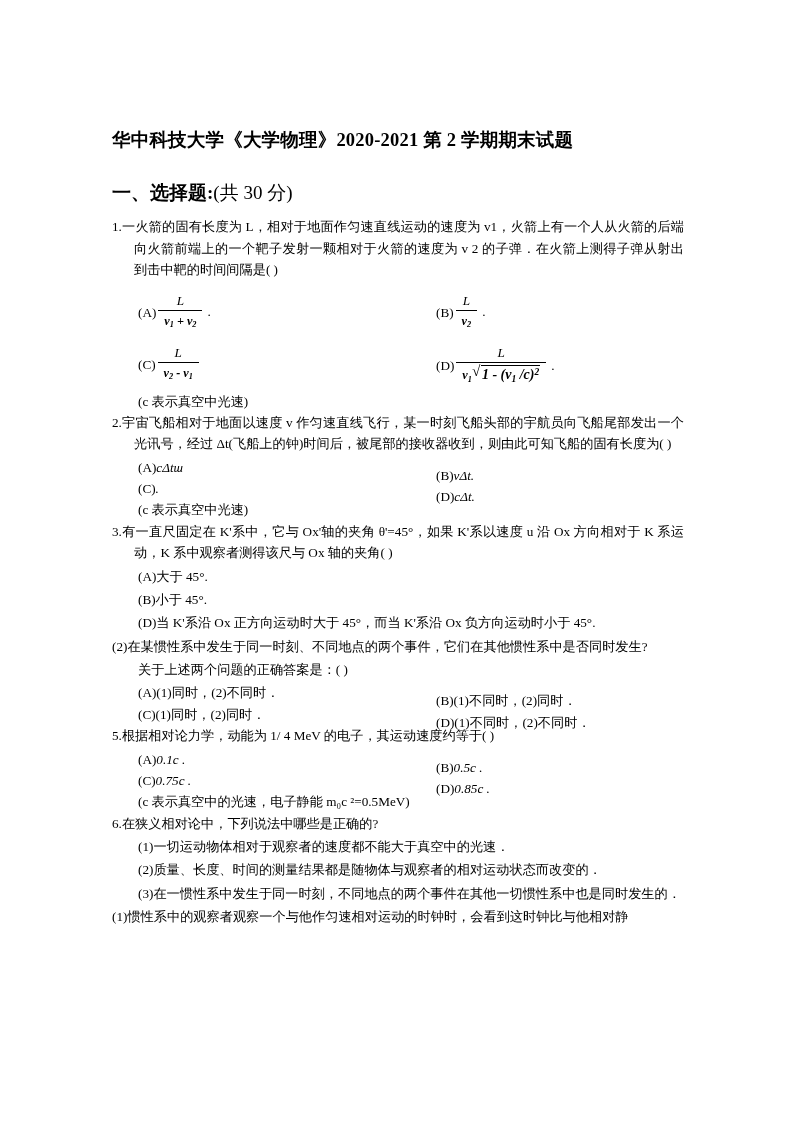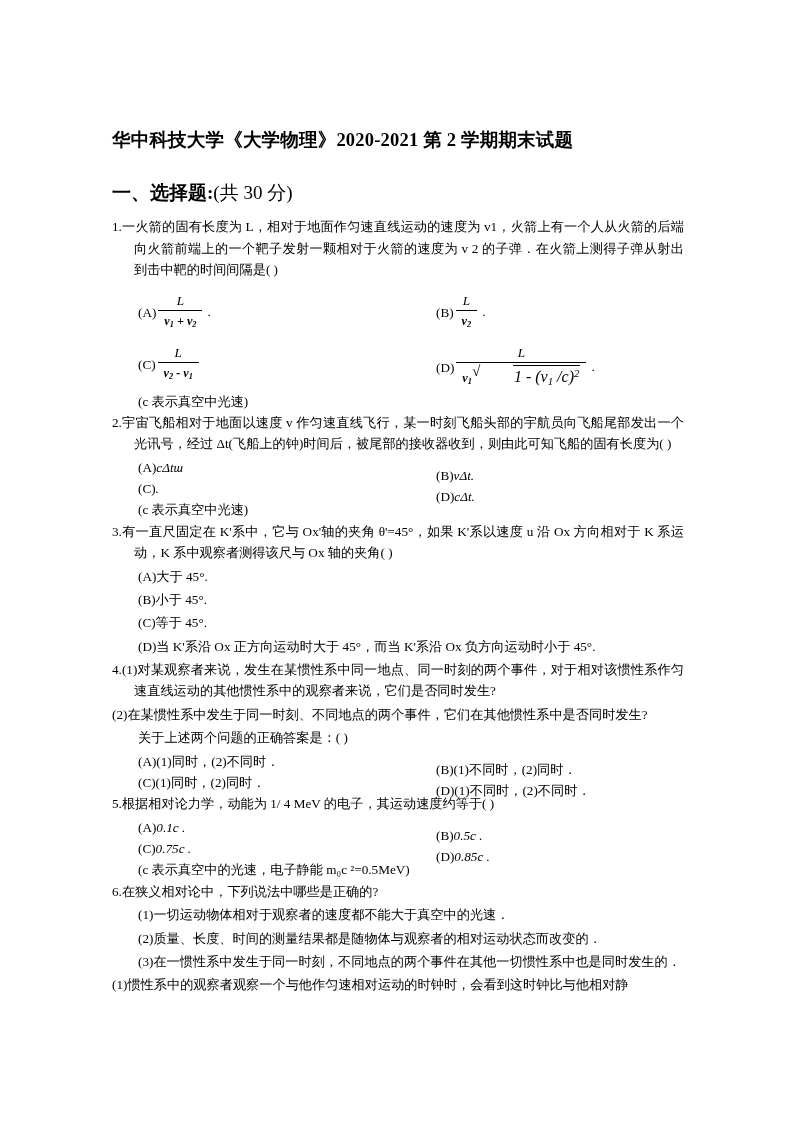--- a/index.html
+++ b/index.html
@@ -139,23 +139,22 @@
     left: 0;
     top: -1px;
     font-size: 15px;
     line-height: 1;
   }
   .radwrap .radbody {
     display: inline-block;
     border-top: 1.1px solid #000;
     padding: 0 1px;
     font-style: italic;
-    font-weight: normal;
-    font-size: 16px;
-    margin-left: 32px;
+    font-weight: bold;
+    font-size: 14px;
   }
   .spacer-6 { height: 6px; }
   .spacer-10 { height: 10px; }
 </style>
 </head>
 <body>
 
 <div class="page">
   <div class="content">
 
@@ -203,24 +202,22 @@
         <span class="col-b"><span>(D)</span><i class="v">cΔt.</i></span>
       </span>
     </div>
 
     <div class="note">(c 表示真空中光速)</div>
 
     <div class="q q-hang-sm"><span>3.</span><span>有一直尺固定在 K'系中，它与 Ox'轴的夹角 θ'=45°，如果 K'系以速度 u 沿 Ox 方向相对于 K 系运动，K 系中观察者测得该尺与 Ox 轴的夹角(  )</span></div>
 
     <div class="q indent1"><span>(A)</span><span>大于 45°.</span></div>
     <div class="q indent1"><span>(B)</span><span>小于 45°.</span></div>
-    <div class="q indent1"><span>(C)</span><span>等于 45°.</span></div>
     <div class="q indent1"><span>(D)</span><span>当 K'系沿 Ox 正方向运动时大于 45°，而当 K'系沿 Ox 负方向运动时小于 45°.</span></div>
 
-    <div class="q q-hang-sm"><span>4.</span><span>(1)对某观察者来说，发生在某惯性系中同一地点、同一时刻的两个事件，对于相对该惯性系作匀速直线运动的其他惯性系中的观察者来说，它们是否同时发生?</span></div>
     <div class="q q-hang-sm"><span>(2)在某惯性系中发生于同一时刻、不同地点的两个事件，它们在其他惯性系中是否同时发生?</span></div>
     <div class="q indent1">关于上述两个问题的正确答案是：(  )</div>
 
     <div class="opts">
       <span class="row">
         <span class="col-a"><span>(A)</span><span>(1)同时，(2)不同时．</span></span>
         <span class="col-b"><span>(B)</span><span>(1)不同时，(2)同时．</span></span>
       </span>
       <span class="row">
         <span class="col-a"><span>(C)</span><span>(1)同时，(2)同时．</span></span>

